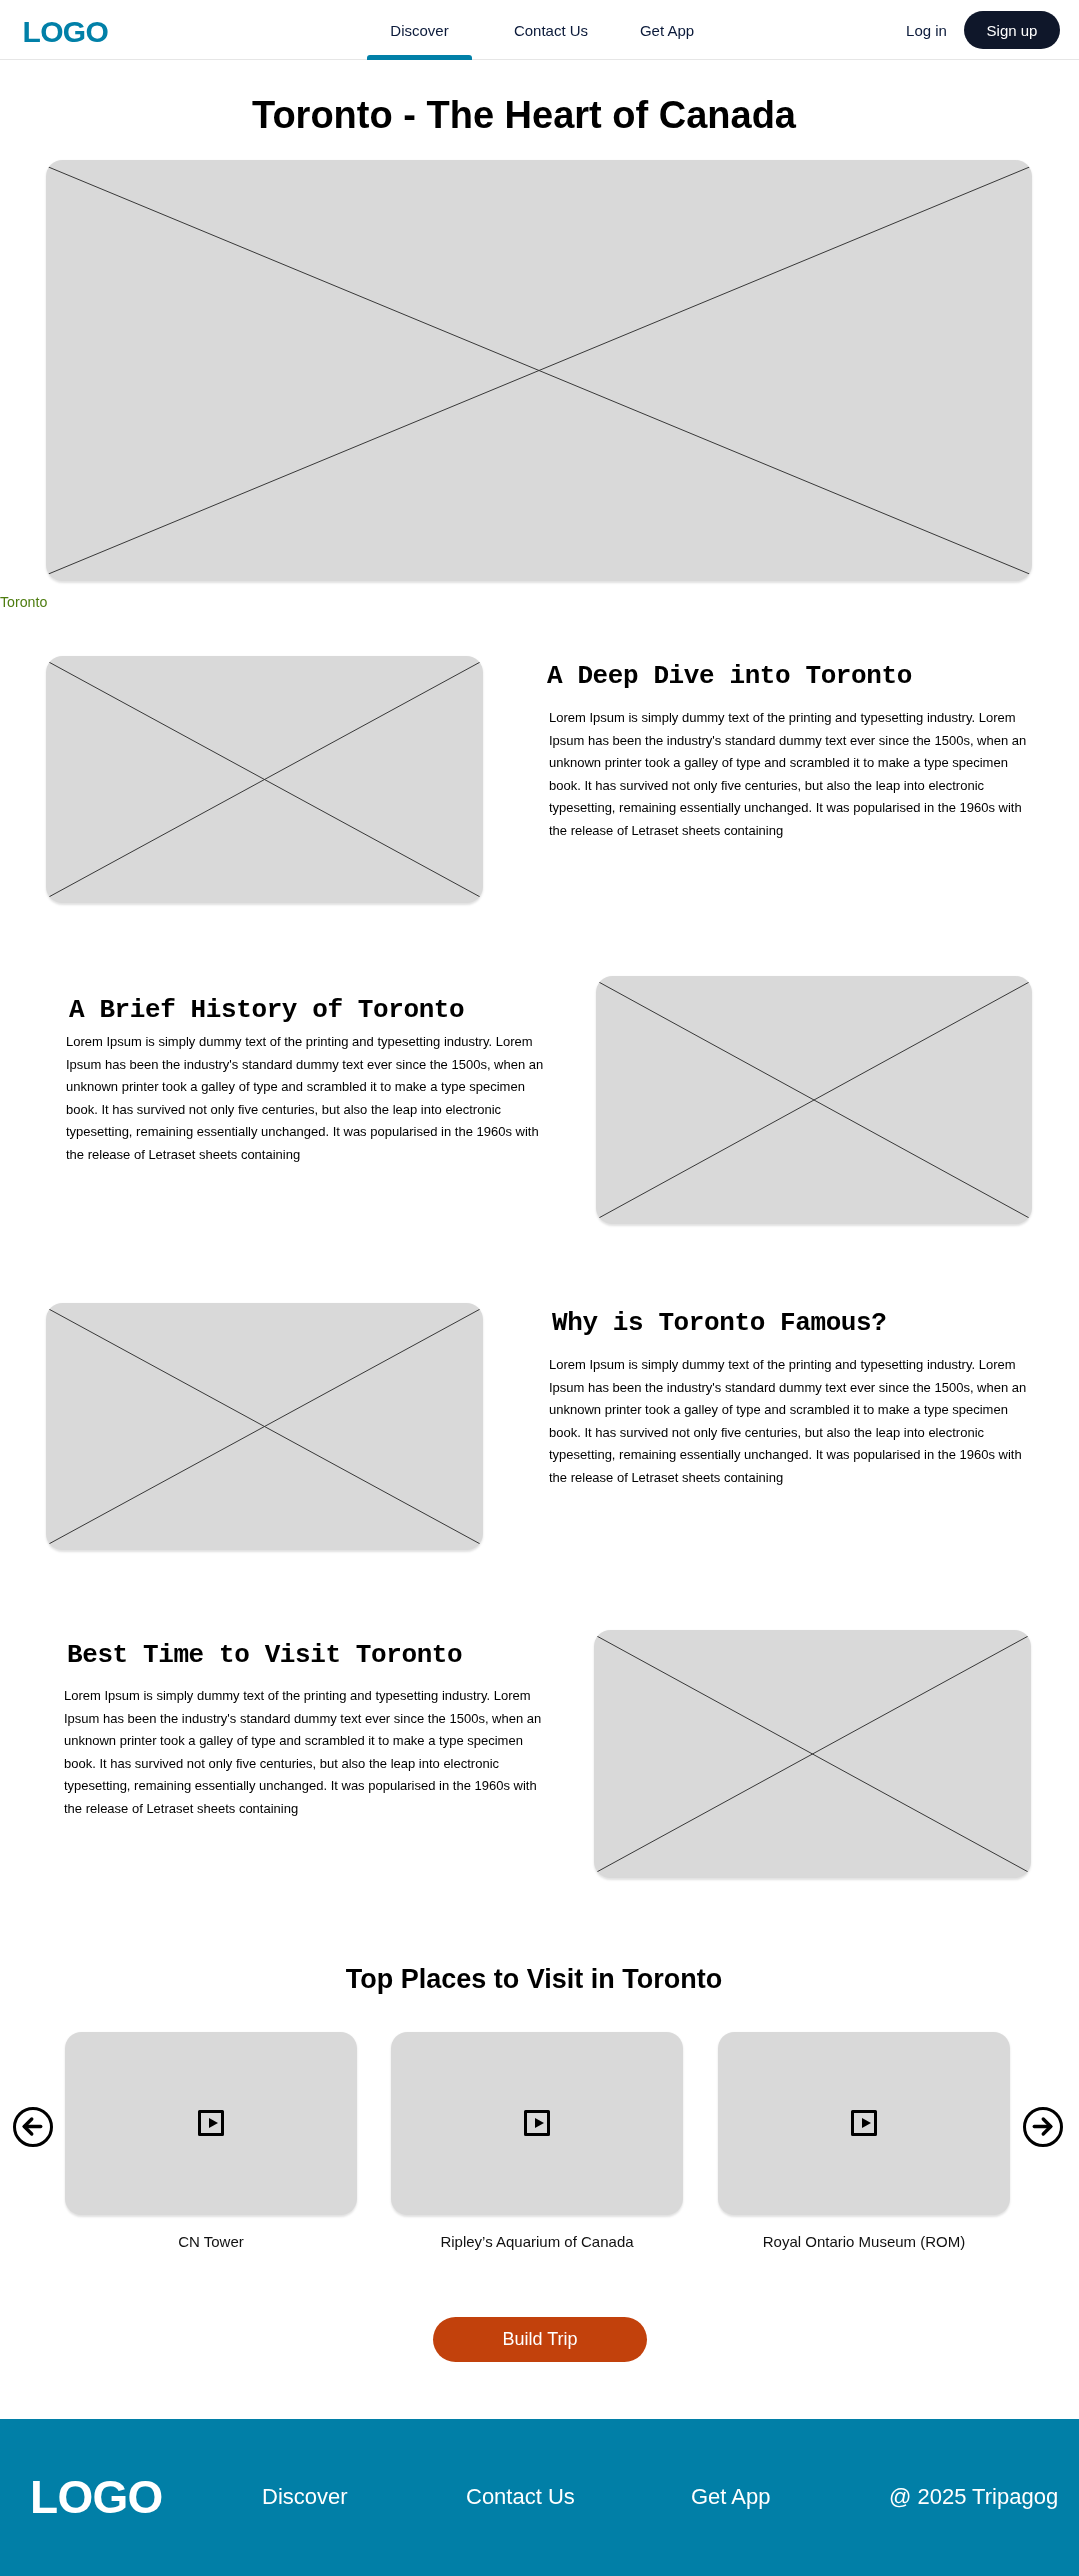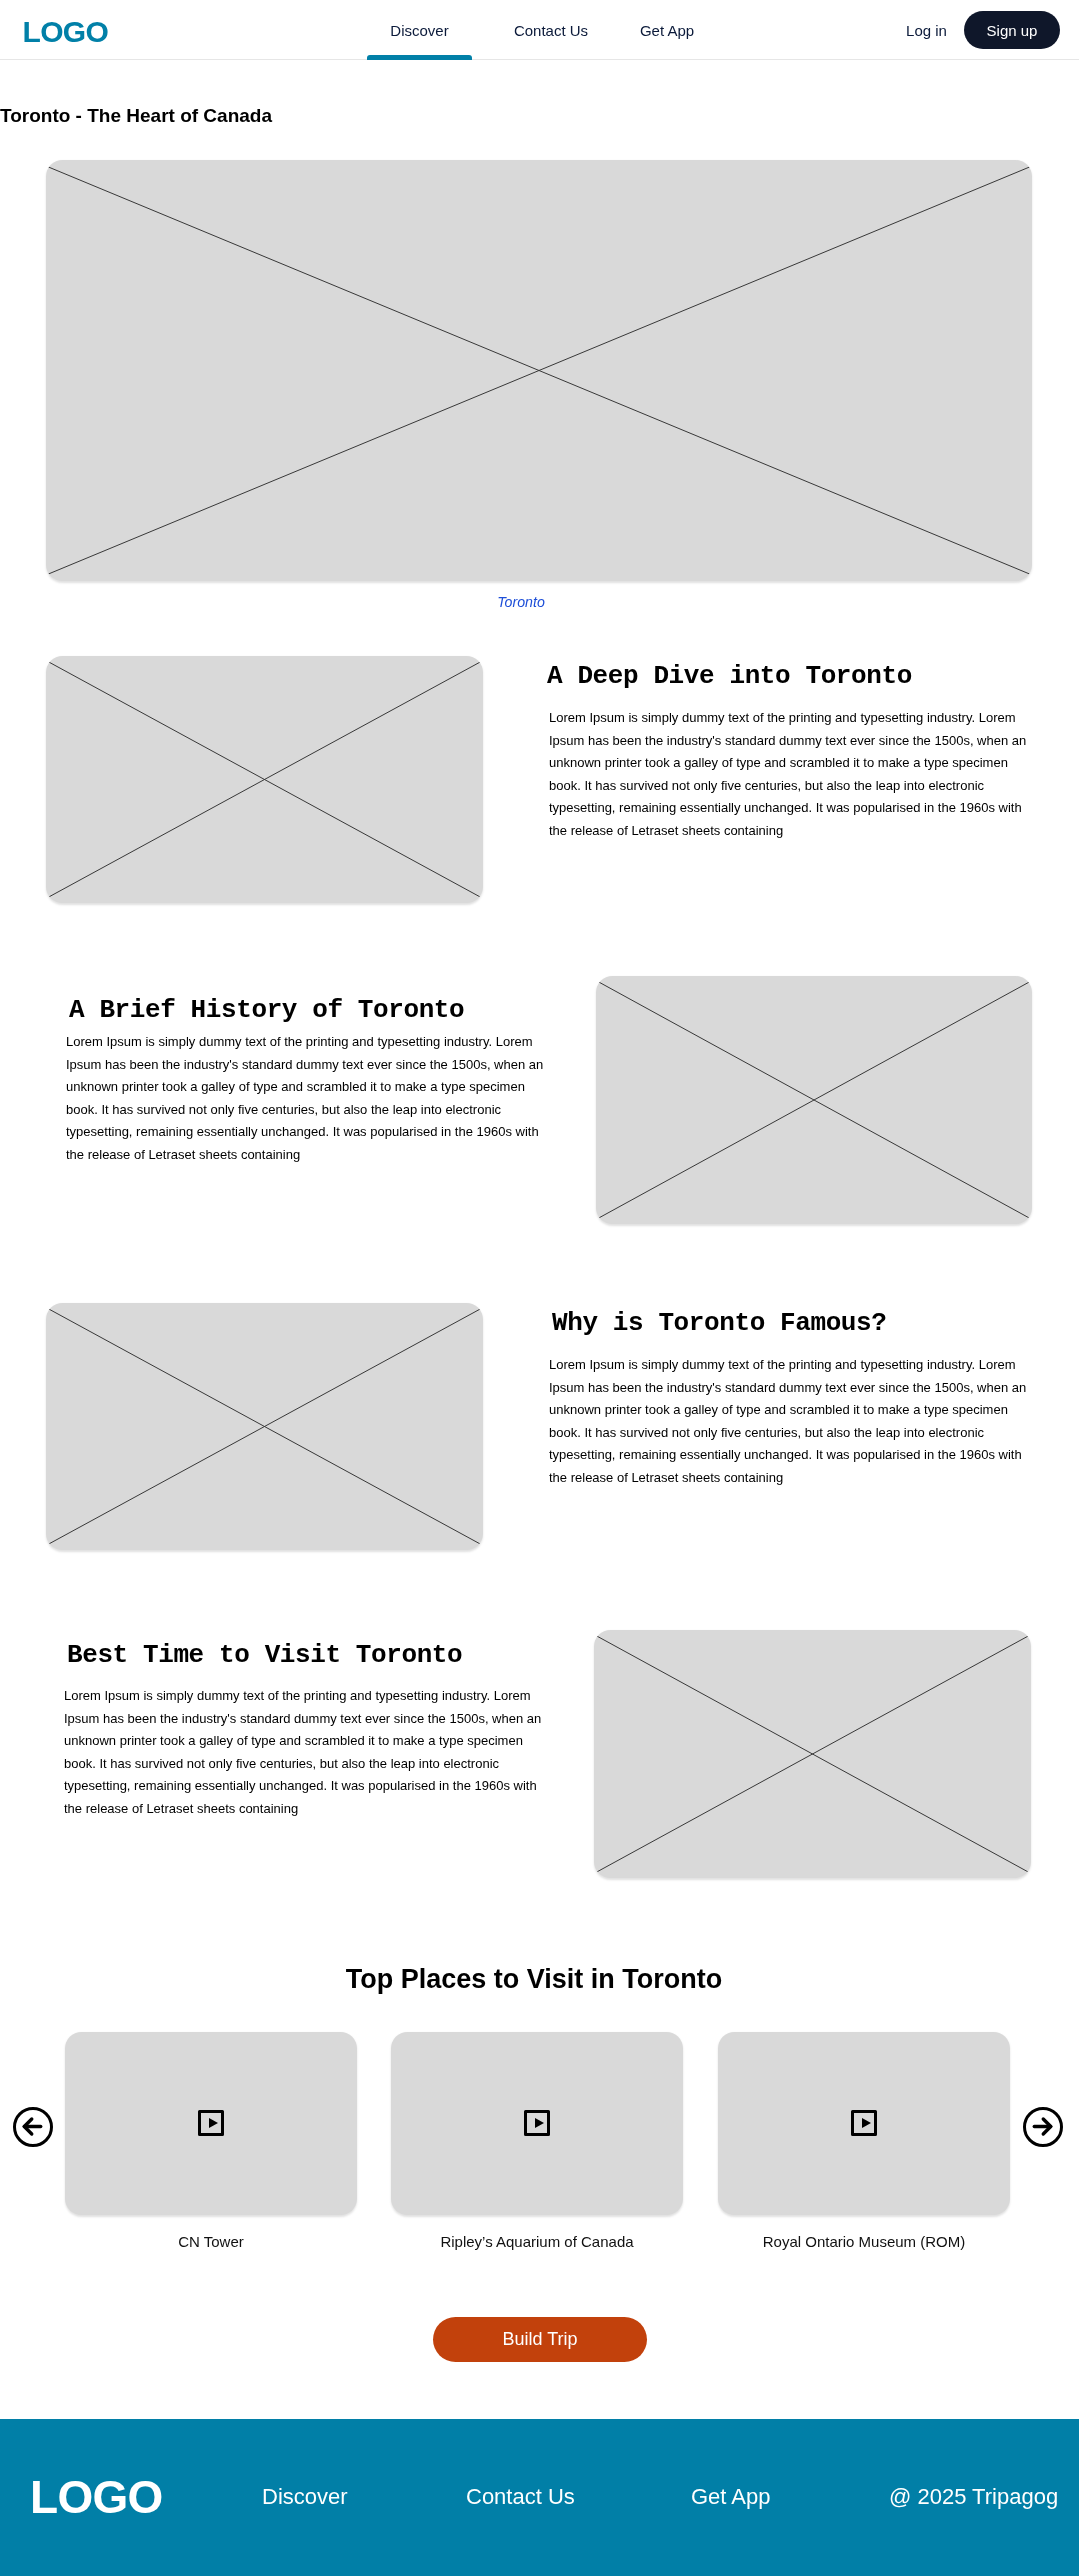--- a/index.html
+++ b/index.html
@@ -11,27 +11,27 @@
   .nav .logo { position: absolute; left: 22.5px; top: 15px; font-size: 30px; font-weight: 700; color: #0180a8; letter-spacing: -0.7px; line-height: 33px; }
   .nav .links { position: absolute; left: 367px; top: 0; height: 60px; display: flex; }
   .nav .link { height: 60px; display: flex; align-items: center; justify-content: center; font-size: 15px; color: #0b1a3a; position: relative; cursor: pointer; }
   .nav .link.l0 { width: 105px; }
   .nav .link.l1 { width: 120px; margin-left: 19px; }
   .nav .link.l2 { width: 97px; margin-left: 7.5px; }
   .nav .link.active::after { content: ""; position: absolute; left: 0; right: 0; bottom: 0; height: 5.2px; background: #0180a8; border-radius: 3px 3px 0 0; }
   .nav .login { position: absolute; left: 904px; top: 0; height: 60px; width: 45px; display: flex; align-items: center; justify-content: center; font-size: 15px; color: #0b1a3a; cursor: pointer; }
   .nav .signup { position: absolute; left: 964px; top: 11.2px; width: 96px; height: 38px; border-radius: 19.5px; background: #0f172a; color: #fff; font-size: 15px; display: flex; align-items: center; justify-content: center; cursor: pointer; }
 
-  .page-title { position: absolute; left: 0; width: 1048px; top: 97px; font-size: 19px; font-weight: 700; line-height: 37px; }
+  .page-title { position: absolute; left: 0; width: 1048px; top: 97px; text-align: center; font-size: 38px; font-weight: 700; line-height: 37px; }
 
   
   .ph { position: absolute; background: #d9d9d9; border-radius: 16.5px; overflow: hidden; box-shadow: 0 1.5px 2.2px rgba(0,0,0,0.12); }
   .ph svg { position: absolute; left: 0; top: 0; width: 100%; height: 100%; }
 
-  .caption { position: absolute; left: 0; width: 1042px; top: 594px; text-align: center; font-size: 14.2px; font-style: italic; color: #1d4ed8; }
+  .caption { position: absolute; left: 0; width: 1042px; top: 594px; text-align: left; font-size: 14.2px; color: #4d7c0f; }
 
   .sec-heading { position: absolute; font-size: 26px; font-weight: 700; line-height: 33px; letter-spacing: -0.4px; font-family: Liberation Mono, monospace; }
   .sec-para { position: absolute; font-size: 13px; line-height: 22.5px; color: #000000; width: 487px; }
 
   .places-title { position: absolute; left: 0; width: 1068px; top: 1961px; text-align: center; font-size: 27px; font-weight: 700; line-height: 36px; }
   .card { position: absolute; top: 2032px; width: 292px; height: 183px; background: #d9d9d9; border-radius: 16.5px; box-shadow: 0 1.5px 2.2px rgba(0,0,0,0.12); cursor: pointer; }
   .card .play { position: absolute; left: 133px; top: 78px; width: 26px; height: 26px; border: 3px solid #000; border-radius: 1.5px; }
   .card .play::after { content: ""; position: absolute; left: 7.5px; top: 5.2px; border-left: 9px solid #000; border-top: 5.2px solid transparent; border-bottom: 5.2px solid transparent; }
   .card-label { position: absolute; top: 2233px; width: 292px; text-align: center; font-size: 15px; color: #111; }
   .arrow-btn { position: absolute; top: 2107px; width: 40px; height: 40px; border: 3.7px solid #000; border-radius: 50%; cursor: pointer; }

